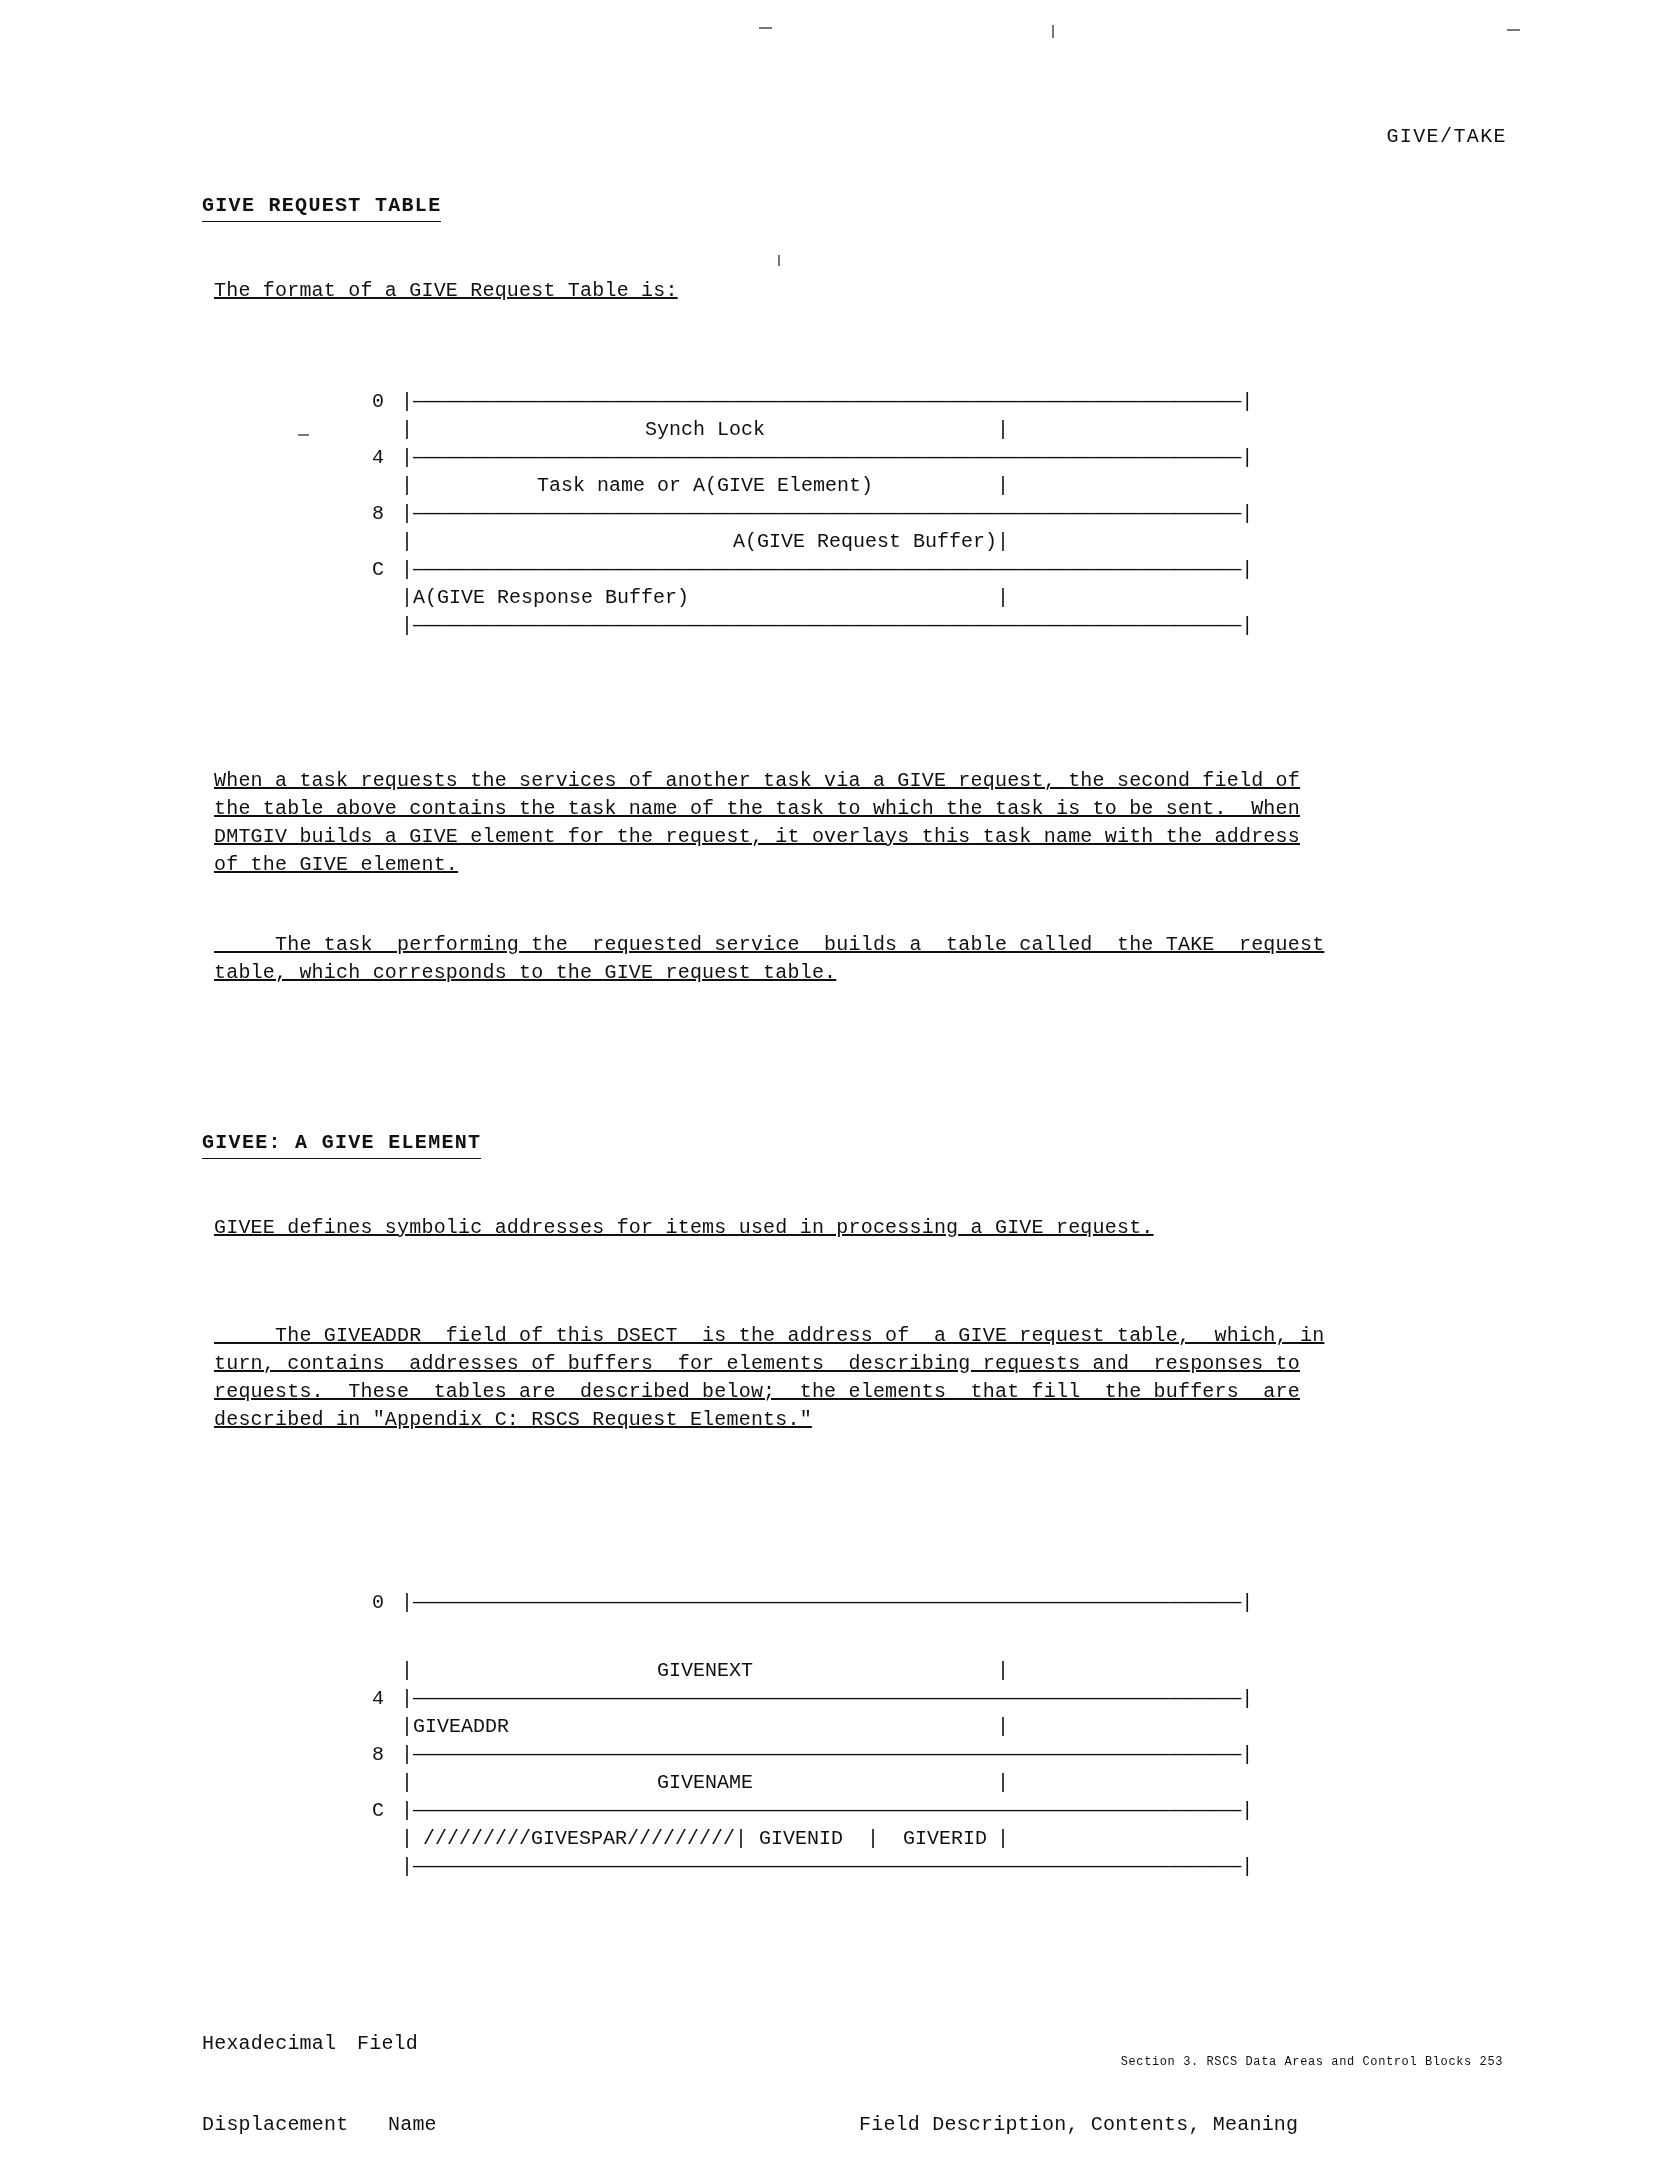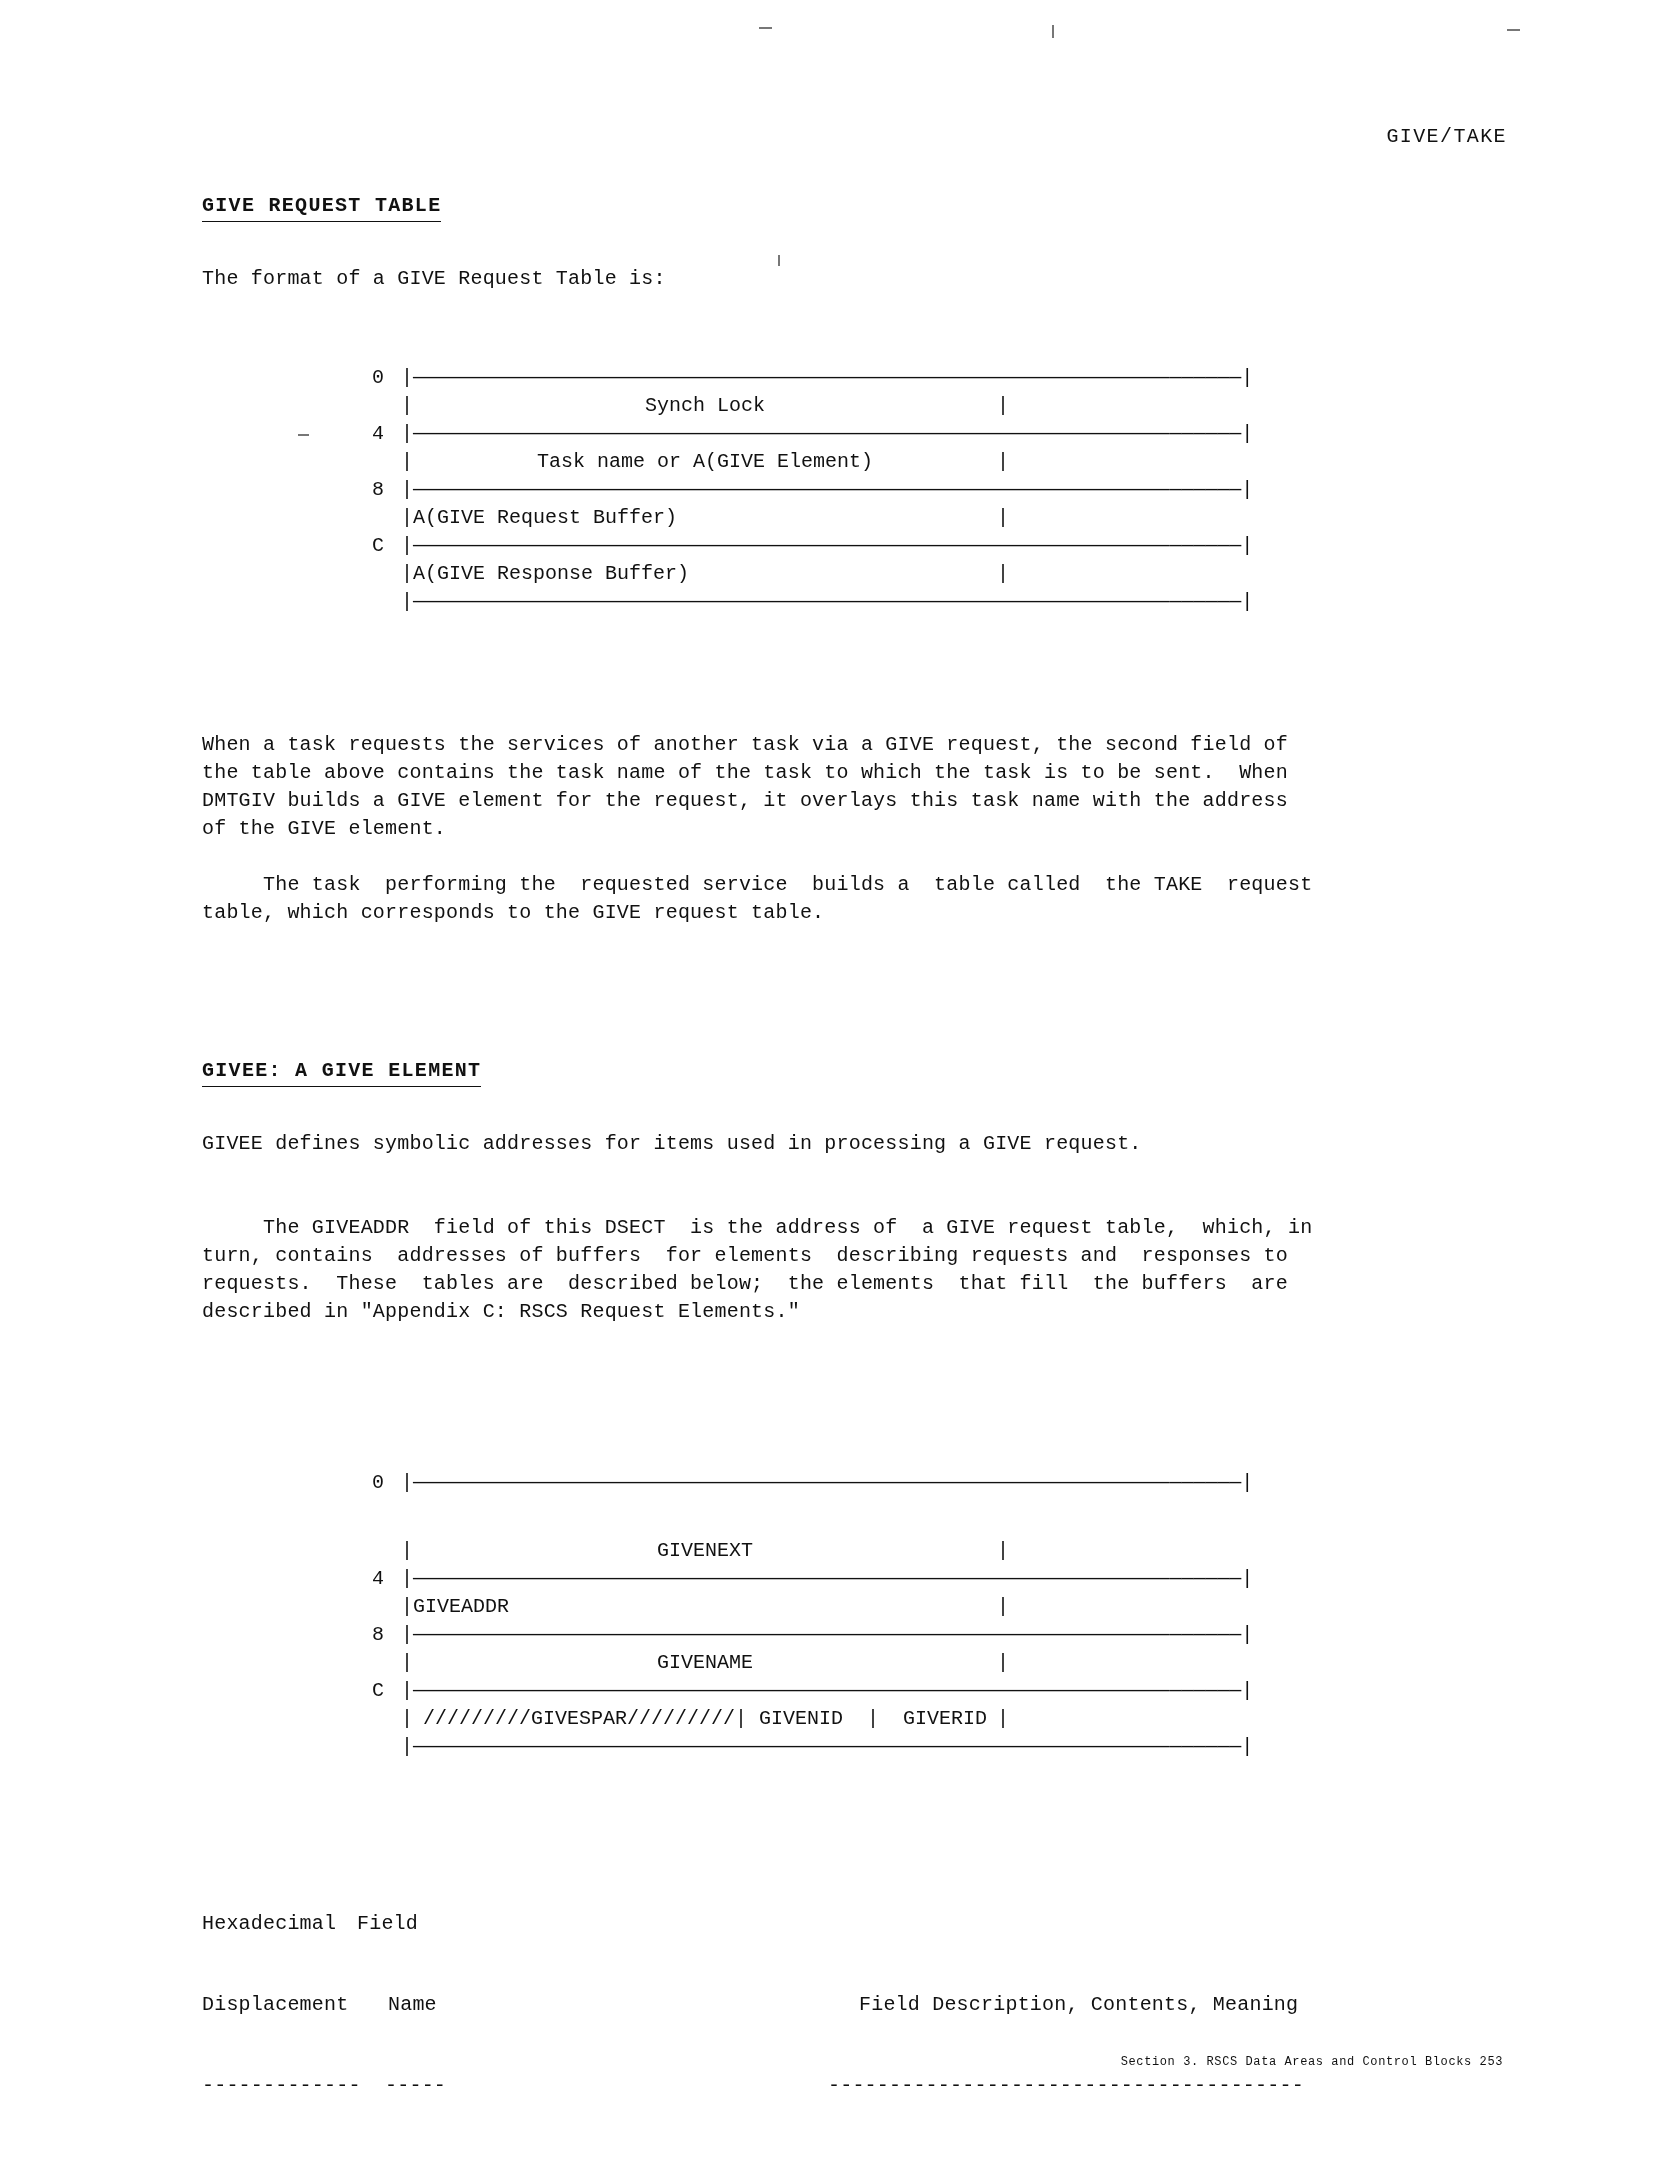--- a/index.html
+++ b/index.html
@@ -40,22 +40,23 @@
   }
   .heading {
     font-weight: bold;
     letter-spacing: 1.3px;
     margin: 0 0 0 0;
     display: inline-block;
     border-bottom: 1.9px solid #111;
     padding-bottom: 0.9px;
   }
   .para {
-    margin: 0;
+    margin: 12px;
     white-space: pre-wrap;
+    text-decoration: underline;
   }
   .spacer-sm { height: 28px; }
   .spacer-md { height: 43px; }
   .spacer-lg { height: 58px; }
   .spacer-xl { height: 87px; }
   .ascii-box {
     font-size: 20px;
     line-height: 28px;
     white-space: pre;
     letter-spacing: 0px;
@@ -110,21 +111,21 @@
 
     <div class="spacer-md"></div>
 
     
     <div class="ascii-box">
 <span><span class="off">0</span>|—————————————————————————————————————————————————————————————————————|</span>
 <span><span class="off"></span>|<span style="display:inline-block;width:584px;text-align:center;">Synch Lock</span>|</span>
 <span><span class="off">4</span>|—————————————————————————————————————————————————————————————————————|</span>
 <span><span class="off"></span>|<span style="display:inline-block;width:584px;text-align:center;">Task name or A(GIVE Element)</span>|</span>
 <span><span class="off">8</span>|—————————————————————————————————————————————————————————————————————|</span>
-<span><span class="off"></span>|<span style="display:inline-block;width:584px;text-align:left;">A(GIVE Request Buffer)</span>|</span>
+<span><span class="off"></span>|<span style="display:inline-block;width:584px;text-align:right;">A(GIVE Request Buffer)</span>|</span>
 <span><span class="off">C</span>|—————————————————————————————————————————————————————————————————————|</span>
 <span><span class="off"></span>|<span style="display:inline-block;width:584px;text-align:left;">A(GIVE Response Buffer)</span>|</span>
 <span><span class="off"></span>|—————————————————————————————————————————————————————————————————————|</span>
     </div>
 
     <div class="spacer-xl"></div>
 
     <div class="para">When a task requests the services of another task via a GIVE request, the second field of
 the table above contains the task name of the task to which the task is to be sent.  When
 DMTGIV builds a GIVE element for the request, it overlays this task name with the address

